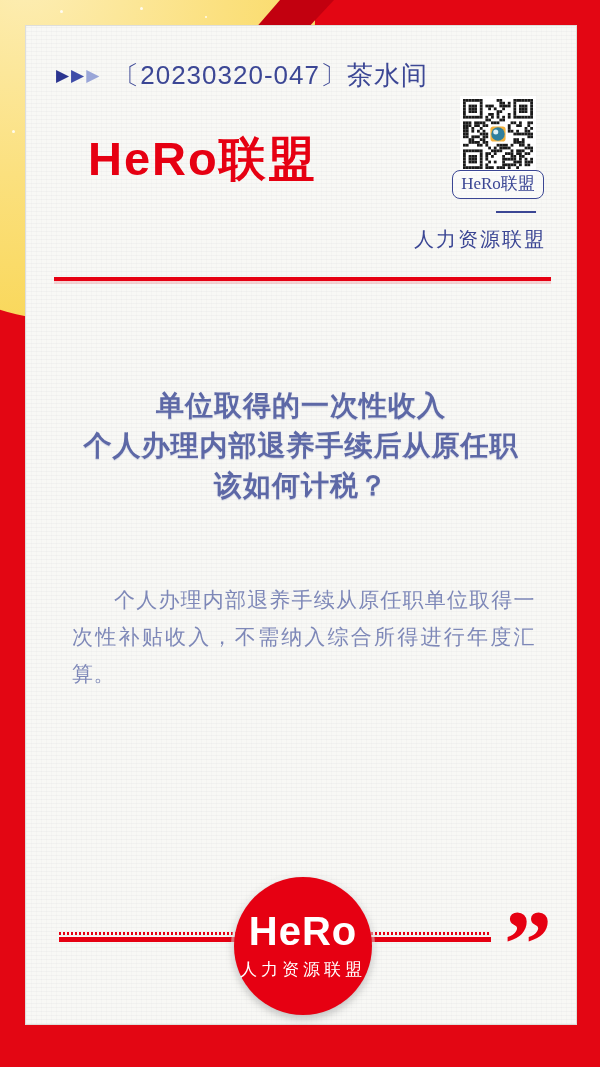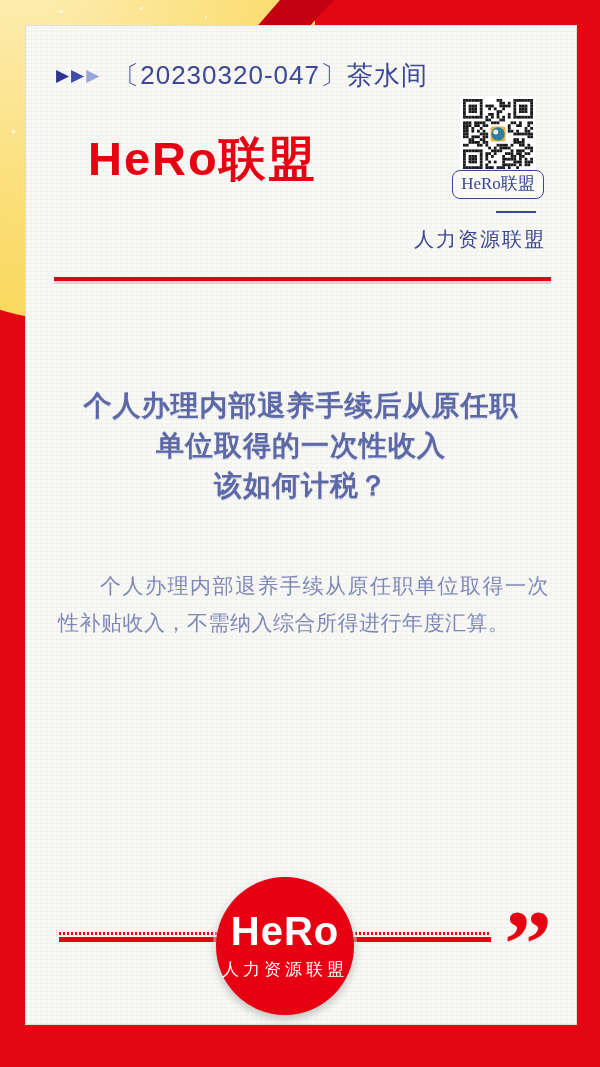--- a/index.html
+++ b/index.html
@@ -43,28 +43,28 @@
   .divider{position:absolute;left:28px;top:251px;width:497px;height:4px;background:#e60012;
            box-shadow:0 3px 0 rgba(230,0,18,.15);}
   
   .question{position:absolute;left:0;top:360px;width:100%;text-align:center;
             font-size:28px;line-height:40px;font-weight:bold;color:#5d68a6;letter-spacing:1px;
             text-shadow:0 1px 1px rgba(93,104,166,.25);}
   
   .body{position:absolute;left:30px;right:25px;top:539px;
         font-size:21px;line-height:37px;color:#7e88b8;letter-spacing:.5px;
         text-align:justify;}
-  .body p{margin:2px;text-indent:2em;}
+  .body p{margin:16px;text-indent:2em;}
   
   .foot-line{position:absolute;left:33px;top:906px;width:432px;z-index:1;}
   .foot-line .dotted{height:3px;margin-bottom:2px;
         background:repeating-linear-gradient(90deg,#e60012 0 2px,transparent 2px 4px);}
   .foot-line .solid{height:5px;background:#e60012;}
   
-  .logo-circle{position:absolute;left:190px;top:851px;width:138px;height:138px;border-radius:50%;
+  .logo-circle{position:absolute;left:208px;top:851px;width:138px;height:138px;border-radius:50%;
         background:#e60012;z-index:2;display:flex;flex-direction:column;align-items:center;
         justify-content:center;box-shadow:0 3px 9px rgba(60,60,60,.35), 0 0 0 3px rgba(255,255,255,.45);}
   .logo-text{color:#fff;font-weight:900;font-size:40px;line-height:40px;letter-spacing:1px;}
   .logo-sub{color:#fff;font-size:17px;letter-spacing:4px;margin-top:7px;white-space:nowrap;}
   
   .quote{position:absolute;left:478px;top:870px;z-index:2;color:#e60012;
          font-family:"Liberation Serif","DejaVu Serif",serif;font-weight:bold;
          font-size:96px;line-height:96px;}
 </style>
 </head>
@@ -398,22 +398,22 @@
           <circle cx="11.7" cy="11.8" r="0.9" fill="#dff0f5"></circle>
         </svg>
     </div>
     <div class="qr-caption">HeRo联盟</div>
     <div class="mini-line"></div>
     <div class="tagline">人力资源联盟</div>
 
     <div class="divider"></div>
 
     <div class="question">
+      <div>单位取得的一次性收入</div>
       <div>个人办理内部退养手续后从原任职</div>
-      <div>单位取得的一次性收入</div>
       <div>该如何计税？</div>
     </div>
 
     <div class="body">
       <p>个人办理内部退养手续从原任职单位取得一次性补贴收入，不需纳入综合所得进行年度汇算。</p>
     </div>
 
     <div class="foot-line">
       <div class="dotted"></div>
       <div class="solid"></div>

